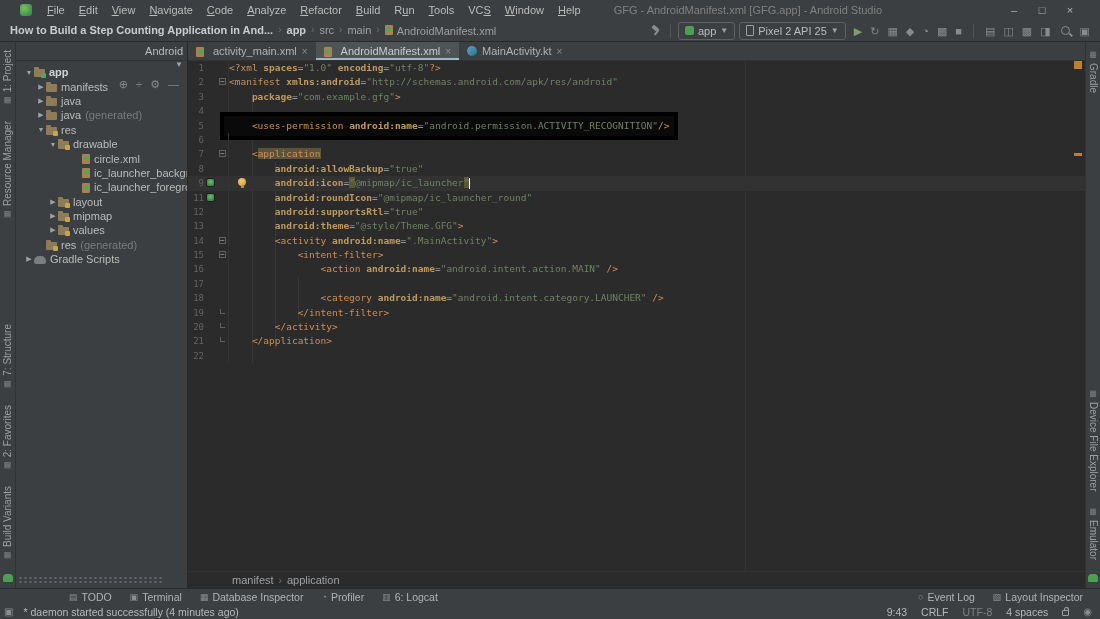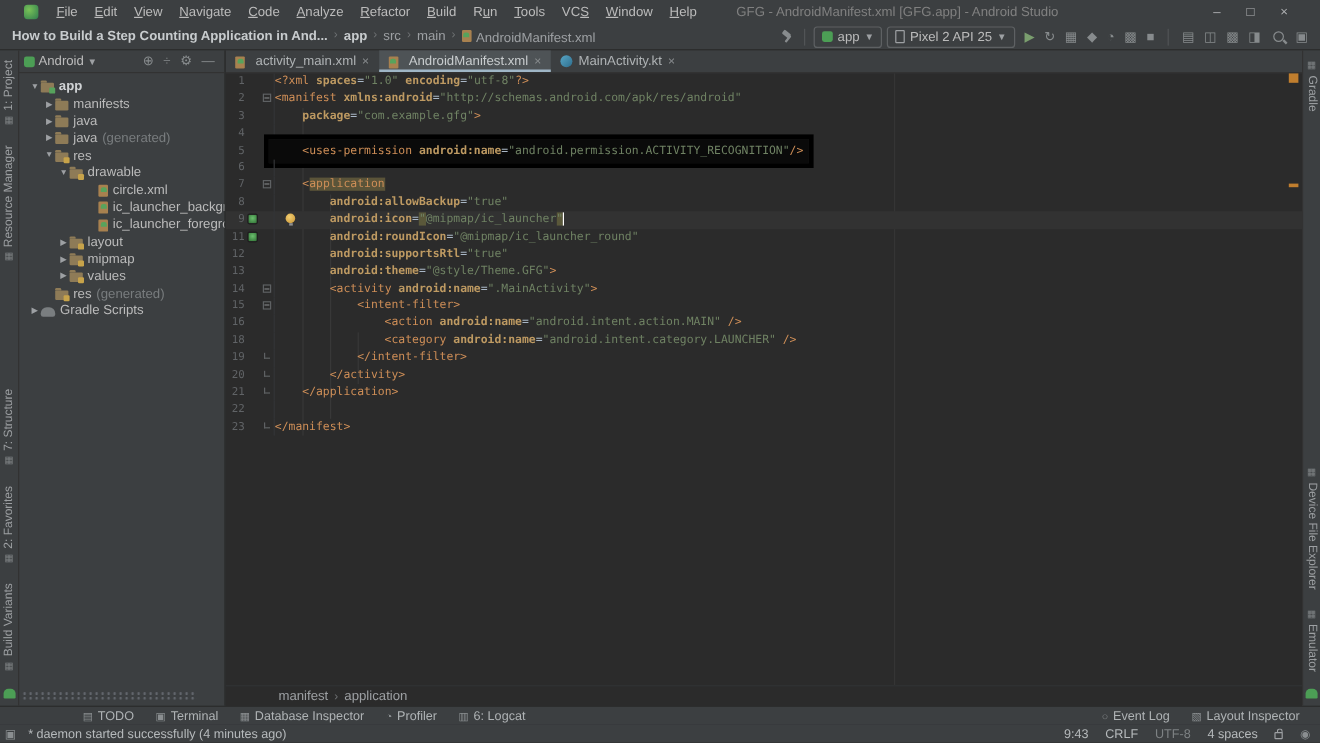--- a/index.html
+++ b/index.html
@@ -46,21 +46,21 @@
   .strip.left { border-right:1px solid #323232; }
   .strip.right { width:15px; border-left:1px solid #323232; }
   .vlabel { writing-mode:vertical-rl; font-size:10px; color:#9DA0A3; margin:8px 0; display:flex; align-items:center; gap:4px; }
   .strip.left .vlabel { transform:rotate(180deg); }
   .vicon { font-size:8px; color:#7E8284; }
   .spacer { margin-top:auto; }
   .strip-android { width:10px; height:8px; background:#4C9E55; border-radius:4px 4px 1px 1px; margin:6px 0; }
 
   
   .project { width:172px; background:#3C3F41; border-right:1px solid #282828; display:flex; flex-direction:column; position:relative; }
-  .proj-header { height:19px; display:flex; align-items:center; padding:0 4px; gap:3px; border-bottom:1px solid #323232; }
+  .proj-header { height:19px; display:flex; align-items:flex-end; padding:0 4px; gap:3px; border-bottom:1px solid #323232;flex-direction:column; }
   .proj-title { color:#BBBBBB; }
   .proj-header .grow { flex:1; }
   .tree { padding-top:4px; flex:1; overflow:hidden; }
   .tree-row { height:14.4px; display:flex; align-items:center; white-space:nowrap; color:#BBBBBB; }
   .tree-row .arrow { width:10px; font-size:7px; color:#9DA0A3; text-align:center; flex:none; }
   .tree-label.bold { font-weight:bold; color:#D0D3D5; }
   .tree-suffix { color:#787C7E; margin-left:4px; }
   .ti { flex:none; margin-right:4px; position:relative; }
   .ic-folder { width:11px; height:8px; background:#8E7B57; border-radius:1px; margin-top:2px; }
   .ic-folder::before { content:""; position:absolute; top:-2px; left:0; width:5px; height:2px; background:#8E7B57; border-radius:1px 1px 0 0; }
@@ -462,20 +462,28 @@
         <div class="code-line">
           <div class="gutter">
             <span class="gnum">16</span>
             <span class="gico"></span>
             <span class="gfold"></span>
           </div>
           <span class="code-text"><span class="sg-p">                </span><span class="sg-t">&lt;action </span><span class="sg-a">android:name</span><span class="sg-p">=</span><span class="sg-s">"android.intent.action.MAIN"</span><span class="sg-t"> /&gt;</span></span>
         </div>
         <div class="code-line">
           <div class="gutter">
+            <span class="gnum">17</span>
+            <span class="gico"></span>
+            <span class="gfold"></span>
+          </div>
+          <span class="code-text"></span>
+        </div>
+        <div class="code-line">
+          <div class="gutter">
             <span class="gnum">18</span>
             <span class="gico"></span>
             <span class="gfold"></span>
           </div>
           <span class="code-text"><span class="sg-p">                </span><span class="sg-t">&lt;category </span><span class="sg-a">android:name</span><span class="sg-p">=</span><span class="sg-s">"android.intent.category.LAUNCHER"</span><span class="sg-t"> /&gt;</span></span>
         </div>
         <div class="code-line">
           <div class="gutter">
             <span class="gnum">19</span>
             <span class="gico"></span>
@@ -505,30 +513,20 @@
           </div>
           <span class="code-text"><span class="sg-p">    </span><span class="sg-t">&lt;/application&gt;</span></span>
         </div>
         <div class="code-line">
           <div class="gutter">
             <span class="gnum">22</span>
             <span class="gico"></span>
             <span class="gfold"></span>
           </div>
           <span class="code-text"></span>
-        </div>
-        <div class="code-line">
-          <div class="gutter">
-            <span class="gnum">23</span>
-            <span class="gico"></span>
-            <span class="gfold">
-              <span class="fold-end"></span>
-            </span>
-          </div>
-          <span class="code-text"><span class="sg-t">&lt;/manifest&gt;</span></span>
         </div>
       </div>
 
     <div class="ed-crumbs" id="ed-crumbs">
         <span>manifest</span>
         <span class="crumb-sep">›</span>
         <span>application</span>
       </div>
   </div>
 

